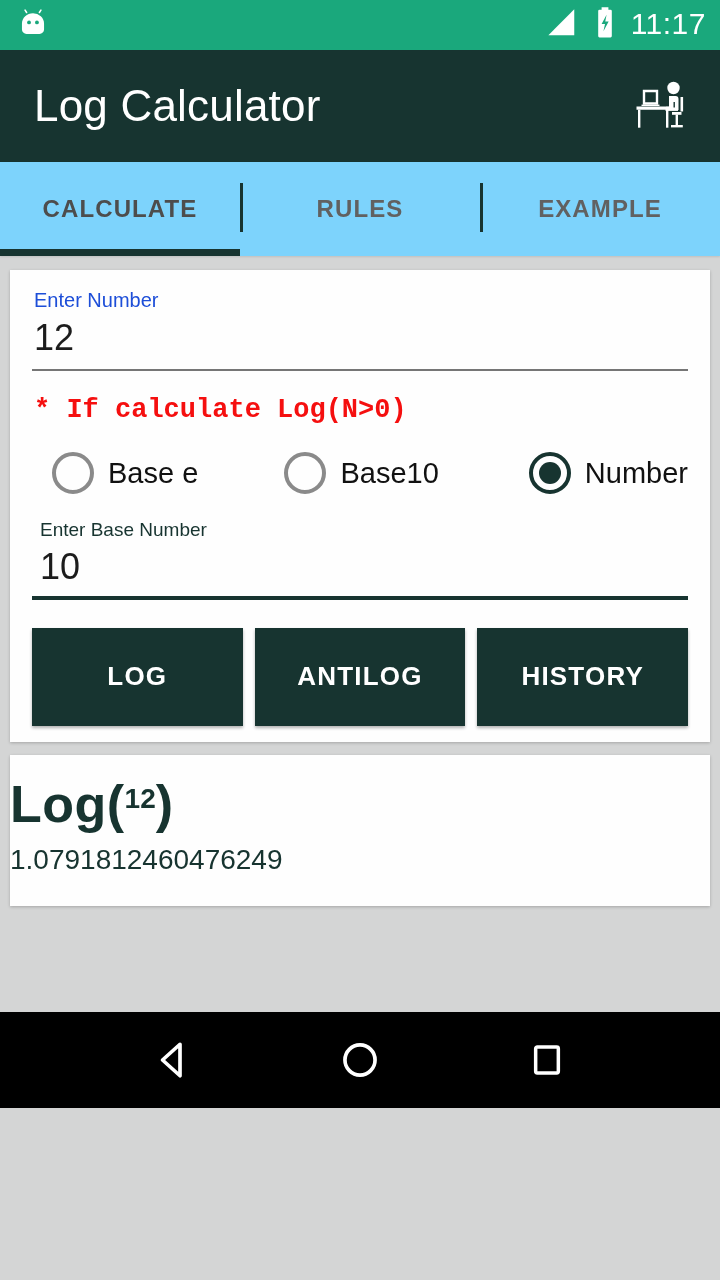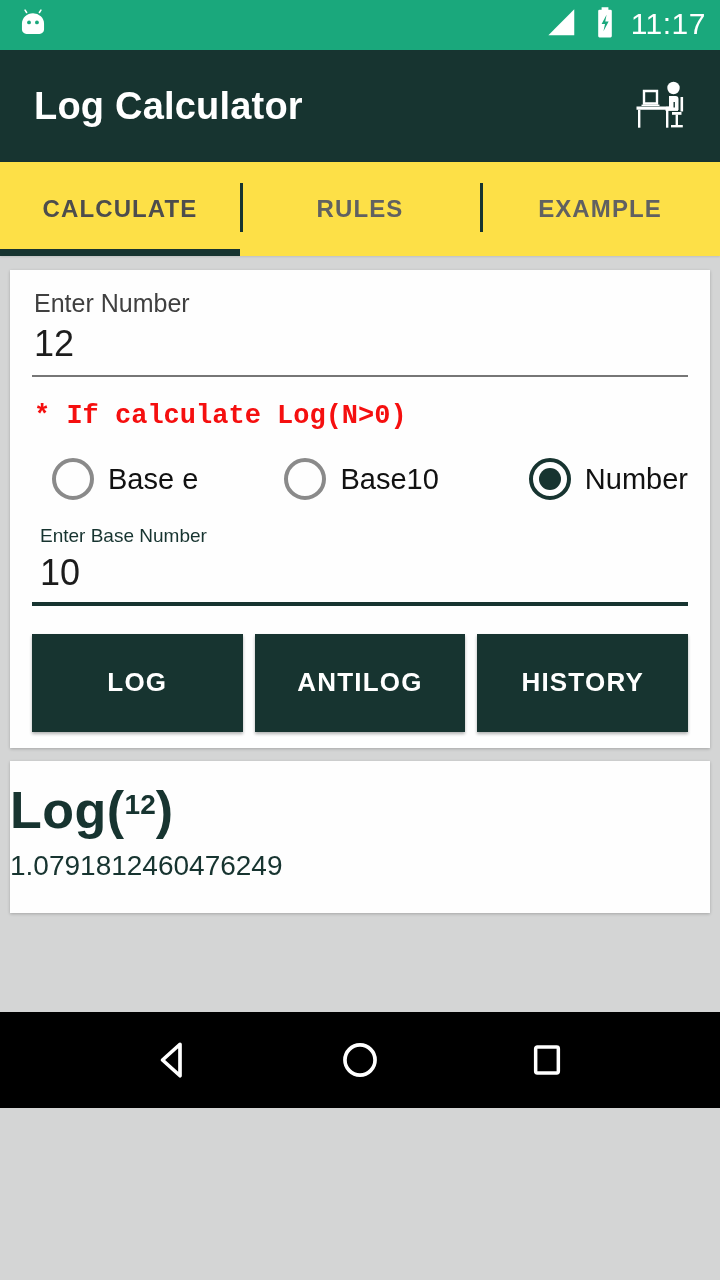--- a/index.html
+++ b/index.html
@@ -49,39 +49,39 @@
   .app-bar {
     flex: 0 0 112px;
     height: 112px;
     background: #173430;
     display: flex;
     align-items: center;
     padding: 0 22px 0 34px;
   }
   .app-title {
     color: #ffffff;
-    font-size: 38px;
-    font-weight: 700;
+    font-size: 44px;
+    font-weight: 400;
     letter-spacing: 0.2px;
     line-height: 1;
   }
   .app-bar-action {
     margin-left: auto;
     width: 76px;
     height: 76px;
     display: flex;
     align-items: center;
     justify-content: center;
   }
 
   
   .tab-bar {
     flex: 0 0 94px;
     height: 94px;
-    background: #fde047;
+    background: #7dd3fc;
     display: flex;
     position: relative;
     box-shadow: 0 1px 2px rgba(0,0,0,0.10);
     justify-content: center;
   }
   .tab {
     flex: 1 1 0;
     display: flex;
     align-items: center;
     justify-content: center;
@@ -124,22 +124,22 @@
   .card {
     background: #fefefe;
     box-shadow: 0 1px 3px rgba(0,0,0,0.22);
   }
 
   
   .input-card { padding: 18px 22px 16px 22px; }
 
   .field { margin-bottom: 6px; }
   .field-label {
-    font-size: 25px;
-    color: #404040;
+    font-size: 20px;
+    color: #1d4ed8;
     line-height: 1.25;
     padding-left: 2px;
   }
   .field-label.accent { color: #173430; font-size: 19px; padding-left: 8px; }
   .field-value {
     font-size: 36px;
     color: #1c1c1c;
     line-height: 1.3;
     padding-left: 2px;
     padding-top: 2px;

